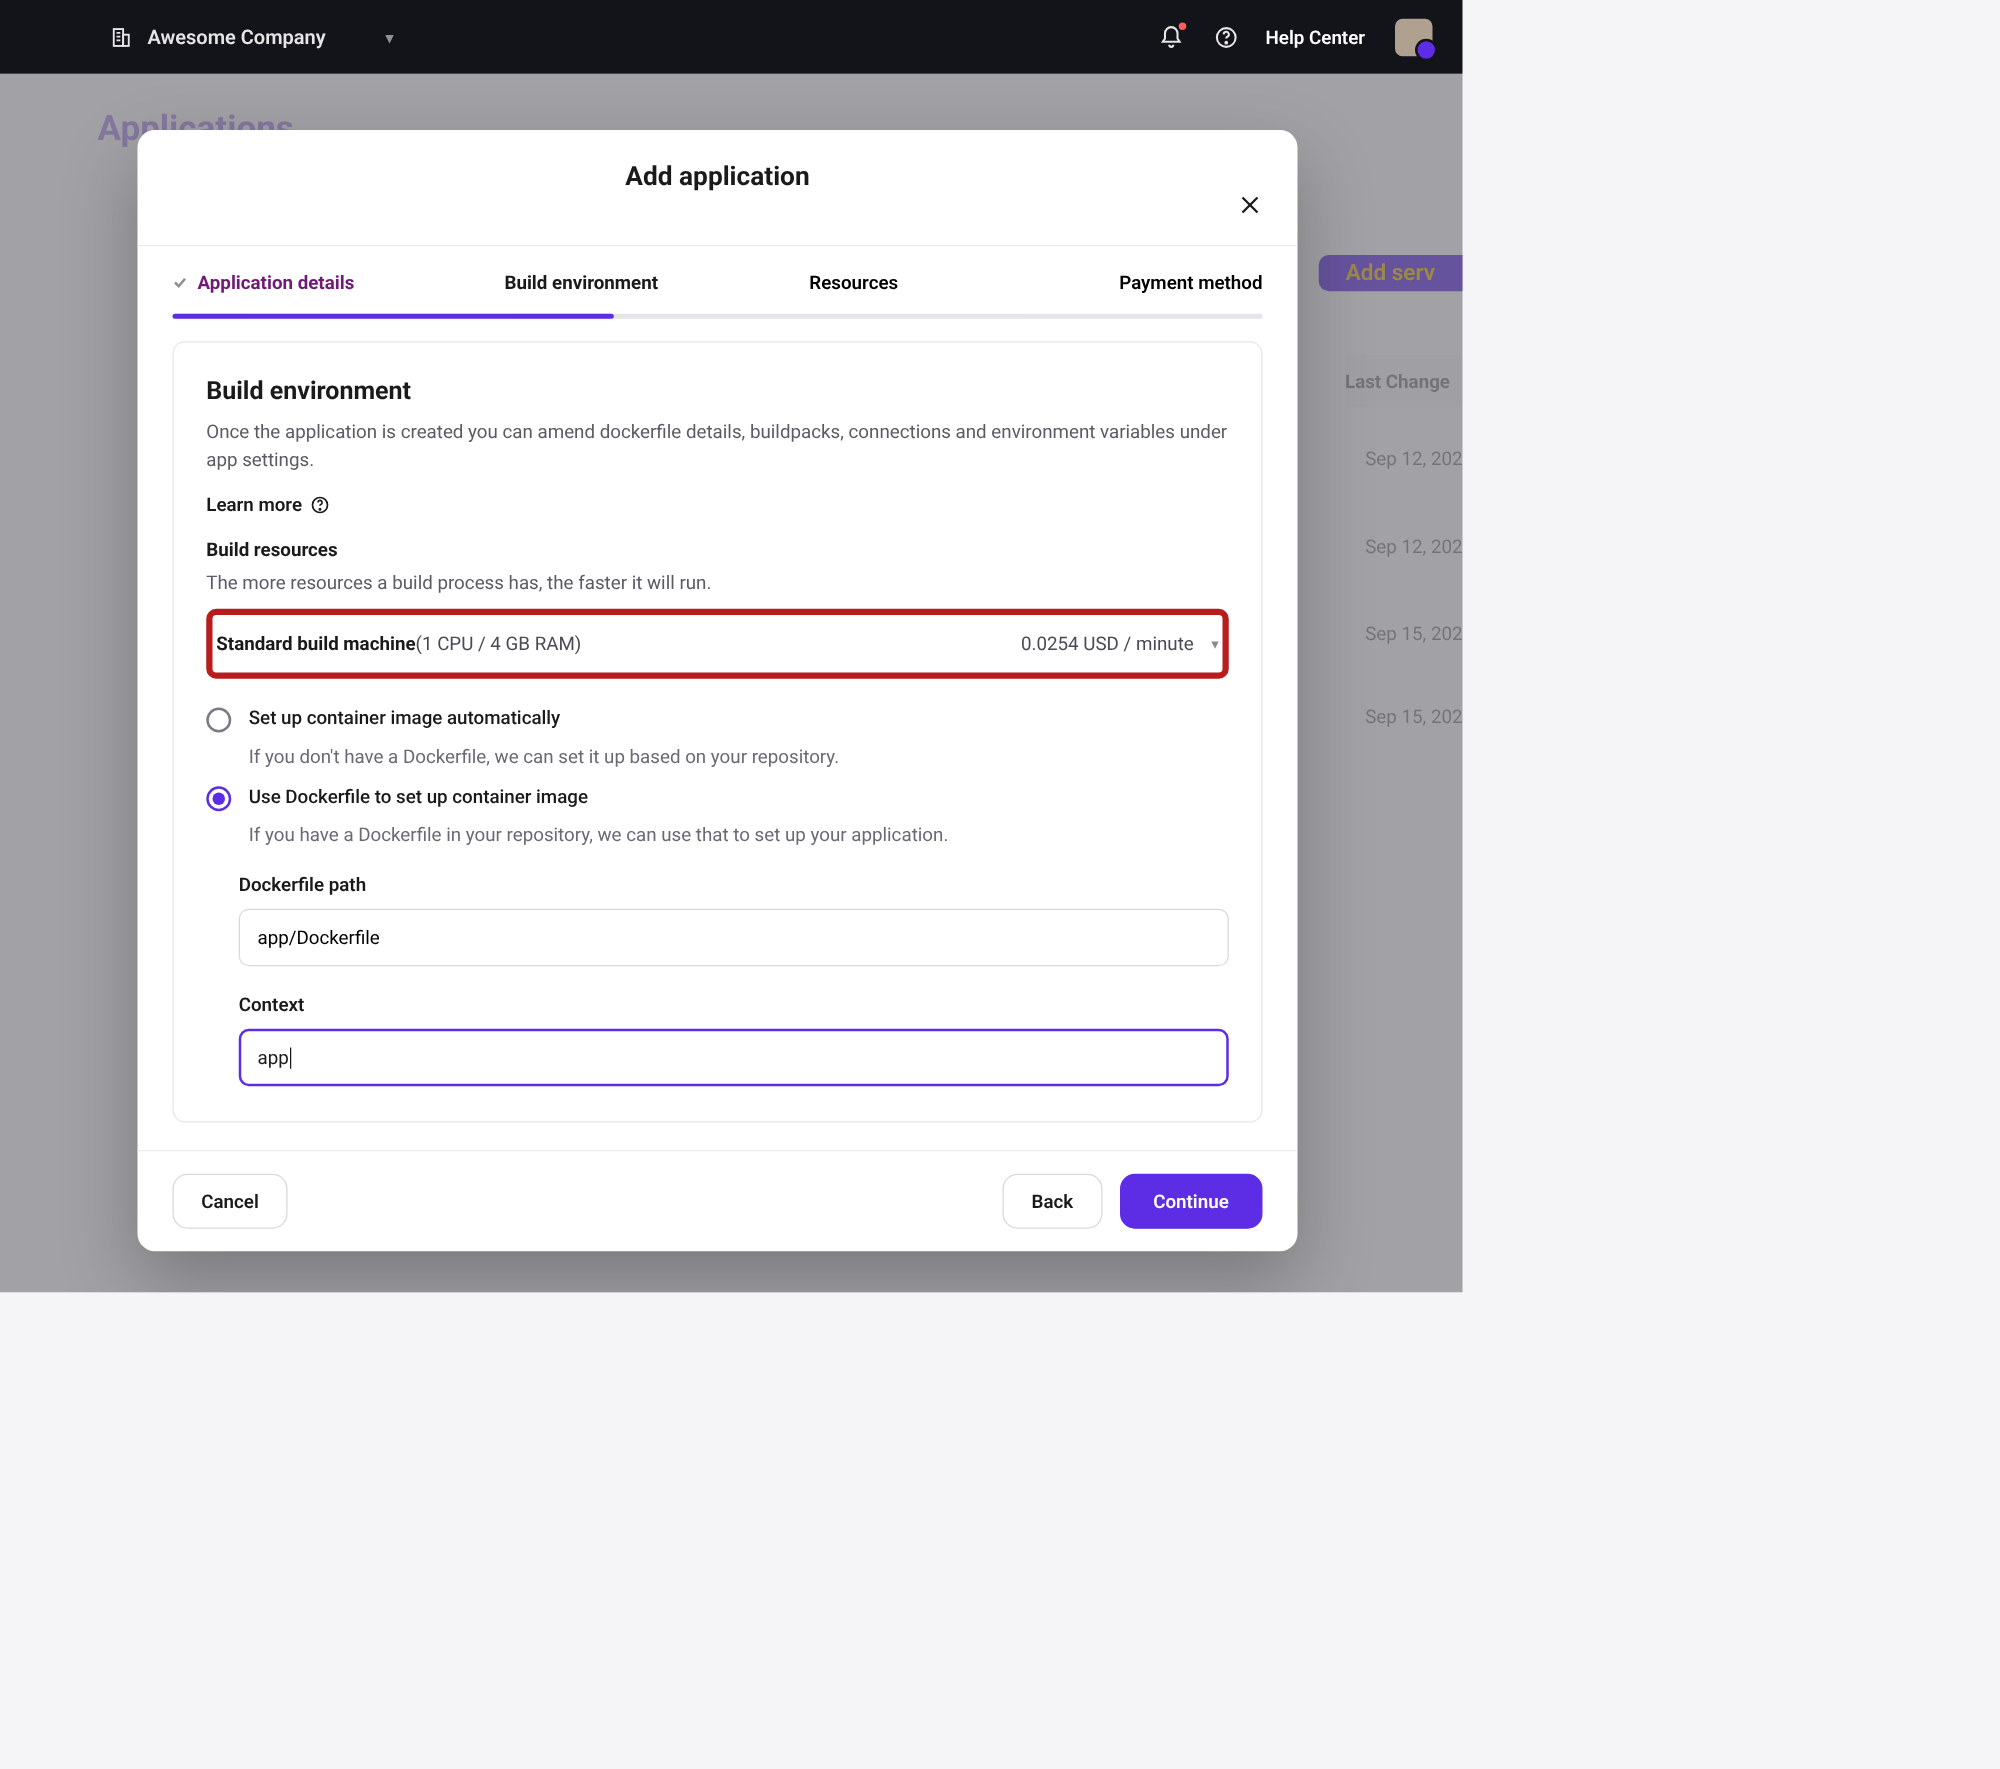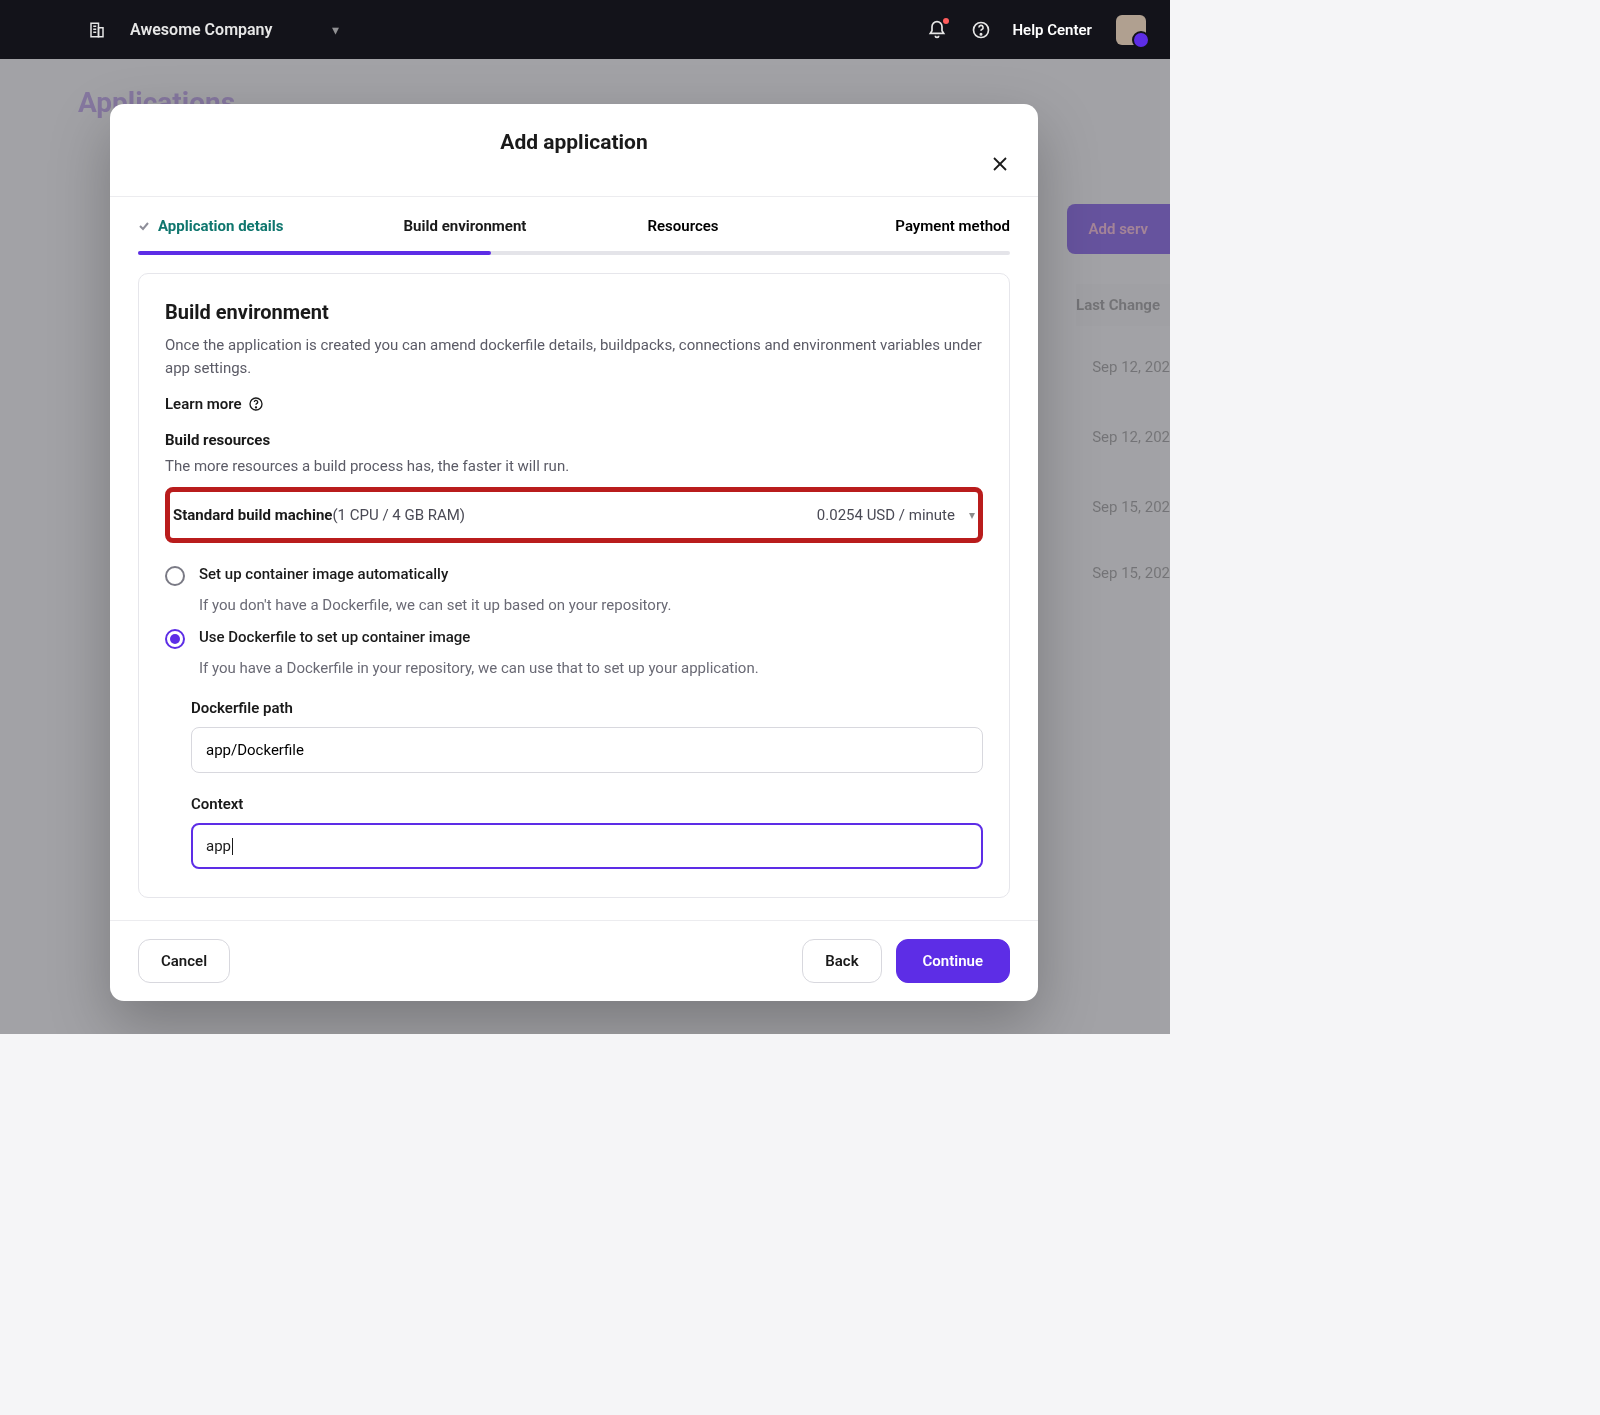--- a/index.html
+++ b/index.html
@@ -2,50 +2,50 @@
 <html><head>
 <meta charset="utf-8">
 <style>
 * { box-sizing: border-box; margin: 0; padding: 0; }
 body { font-family: -apple-system, BlinkMacSystemFont, "Segoe UI", Roboto, Helvetica, Arial, sans-serif; background: #f5f5f7; color: #1a1a1a; overflow: hidden; }
 
 .viewport { width: 1170px; height: 1034px; position: relative; background: #f5f5f7; }
 
 
 .header { height: 59px; background: #13131a; display: flex; align-items: center; padding: 0 24px; color: #fff; }
-.company-block { display: flex; align-items: center; gap: 24px; color: #e6e6e6; font-size: 16px; font-weight: 600; margin-left: 64px;}
+.company-block { display: flex; align-items: center; gap: 12px; color: #e6e6e6; font-size: 16px; font-weight: 600; margin-left: 64px;}
 .company-icon { width: 18px; height: 18px; }
 .chev-down { margin-left: 36px; opacity: .6; font-size: 12px; }
 .header-right { margin-left: auto; display: flex; align-items: center; gap: 24px; }
 .bell-wrap { position: relative; }
 .bell-dot { position: absolute; top: -2px; right: -2px; width: 6px; height: 6px; border-radius: 50%; background: #ff5c5c; }
 .help-center { display: flex; align-items: center; gap: 21px; font-size: 15px; font-weight: 600; color: #fff; }
 .avatar { width: 30px; height: 30px; border-radius: 6px; background: #b0a090; position: relative; }
 .avatar::after { content:""; position:absolute; right:-4px; bottom:-4px; width:14px; height:14px; border-radius:50%; background:#5d2de6; border:2px solid #13131a; }
 
 
 .page-title { position: absolute; left: 78px; top: 86px; font-size: 28px; font-weight: 700; color: #6d28d9; opacity: .32; }
-.add-service-btn { position: absolute; right: 0; top: 204px; padding: 16px 22px; background: #5d2de6; color:#f9a8d4; font-weight:600; font-size: 15px; border-radius: 8px 0 0 8px; opacity:.6;}
+.add-service-btn { position: absolute; right: 0; top: 204px; padding: 4px 22px; background: #5d2de6; color:#eab308; font-weight:600; font-size: 18px; border-radius: 8px 0 0 8px; opacity:.6;}
 .col-last-change { position:absolute; right:0; top:284px; font-size:15px; font-weight:700; color:#1a1a1a; opacity:.32; background:#ededf0; padding:12px 10px 12px 0;}
 .bg-row { position:absolute; right:0; font-size:15px; color:#1a1a1a; opacity:.32; }
 
 
 .overlay { position: absolute; inset: 59px 0 0 0; background: rgba(10,10,15,.35); }
 
 
 .modal { position:absolute; left:110px; top:104px; width:928px; background:#fff; border-radius:14px; box-shadow:0 24px 60px rgba(0,0,0,.25); display:flex; flex-direction:column; }
 .modal-header { padding: 26px 28px 22px; display:flex; align-items:center;flex-direction:column; }
 .modal-title { font-size: 21px; font-weight:700; }
 .modal-close { margin-left:auto; width:20px; height:20px; cursor:pointer; display:flex; align-items:center; justify-content:center; }
 .modal-divider { height:1px; background:#ececef; }
 
 
 .stepper { display:flex; align-items:center; padding: 20px 28px 0; gap: 0; }
 .step { flex:1; text-align:center; font-size:15px; font-weight:700; padding-bottom:16px; }
-.step.first { text-align:left; display:flex; align-items:center; gap:8px; color:#0f766e;}
+.step.first { text-align:left; display:flex; align-items:center; gap:8px; color:#701a75;}
 .step.dim { color:#000000; font-weight:600;}
 .step.active { color:#1a1a1a; }
 .step.last { text-align:right; }
 .progress-track { height:4px; background:#e4e4e9; margin:0 28px; border-radius:2px; position:relative; }
 .progress-fill { position:absolute; left:0; top:0; bottom:0; width:40.5%; background:#5d2de6; border-radius:2px; }
 
 
 .card { margin: 18px 28px 22px; border:1px solid #e6e6eb; border-radius:10px; padding: 26px 26px 28px; }
 .card h2 { font-size:20px; font-weight:700; margin-bottom:10px; }
 .card-desc { font-size:15px; color:#5b5b66; line-height:1.55; margin-bottom:14px; }

